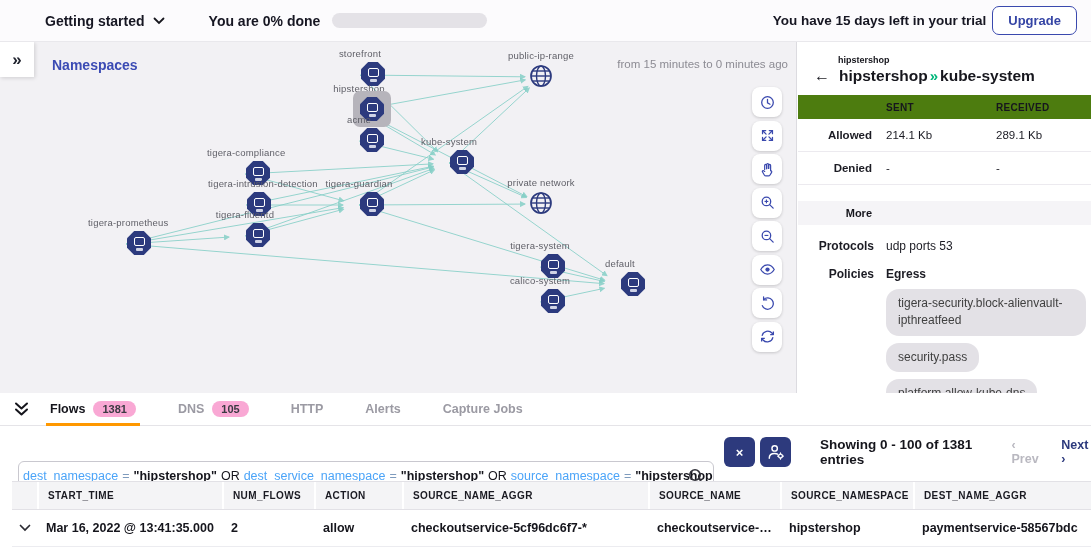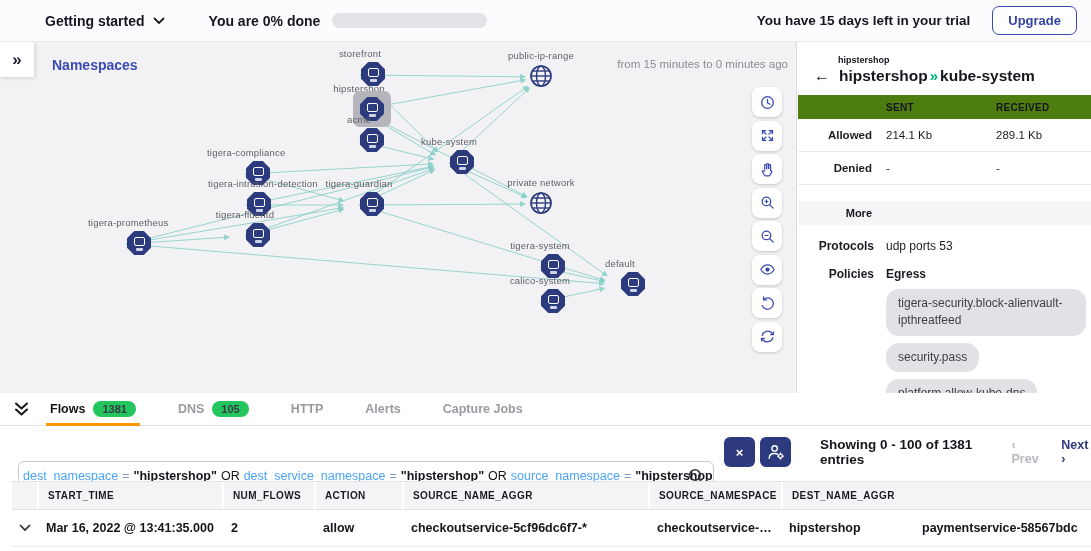--- a/index.html
+++ b/index.html
@@ -3,21 +3,21 @@
 <meta charset="utf-8">
 <style>
   * { margin:0; padding:0; box-sizing:border-box; }
   html,body { width:1091px; height:551px; font-family:"Liberation Sans",sans-serif; background:#fff; overflow:hidden; position:relative; }
 
   
   .topbar { position:absolute; left:0; top:0; width:1091px; height:42px; background:#fcfbfd; border-bottom:1px solid #e9e8ec; display:flex; align-items:center; }
   .gs-menu { display:flex; align-items:center; gap:8px; margin-left:45px; font-weight:700; font-size:14px; color:#161622; cursor:pointer; }
   .progress-label { margin-left:44px; font-weight:700; font-size:14px; color:#161622; }
   .progress-pill { margin-left:12px; width:155px; height:15px; border-radius:8px; background:#e4e2e7; }
-  .topbar-right { margin-left:auto; display:flex; align-items:center; gap:22px; margin-right:14px; }
+  .topbar-right { margin-left:auto; display:flex; align-items:center; gap:6px; margin-right:14px; }
   .trial-text { font-weight:700; font-size:13.5px; color:#161622; }
   .upgrade-btn { border:1.5px solid #3a49ae; color:#3545a5; background:#fff; font-weight:700; font-size:13px; border-radius:7px; padding:6px 15px; cursor:pointer; font-family:inherit; }
 
   
   .graph-panel { position:absolute; left:0; top:42px; width:797px; height:351px; background:#f2f1f4; overflow:hidden; border-right:1px solid #dcdbe0; }
   .collapse-box { position:absolute; left:0; top:0; width:34px; height:35px; background:#fff; box-shadow:1px 1px 4px rgba(0,0,0,.15); display:flex; align-items:center; justify-content:center; font-size:17px; font-weight:700; color:#20232e; cursor:pointer; z-index:5; }
   .graph-title { position:absolute; left:52px; top:15px; color:#3b4bb4; font-weight:700; font-size:14px; z-index:4; }
   .time-range { position:absolute; right:8px; top:16px; color:#8c8b93; font-size:11.5px; z-index:4; }
   .edges-svg { position:absolute; left:0; top:0; }
   .gnode { position:absolute; width:76px; text-align:center; z-index:2; }
@@ -50,21 +50,21 @@
   .kv-row .lab { text-align:right; font-weight:700; padding-right:12px; }
   .pill-list { display:flex; flex-direction:column; align-items:flex-start; gap:7px; margin-top:8px; }
   .policy-pill { background:#e3e1e6; border-radius:13px; padding:6px 12px; font-size:12px; color:#404040; max-width:200px; line-height:1.45; cursor:pointer; }
 
   
   .tabbar { position:absolute; left:0; top:393px; width:1091px; height:33px; background:#fff; border-bottom:1px solid #e5e4e8; display:flex; align-items:center; }
   .collapse-tables { margin:0 16px 0 13px; display:flex; cursor:pointer; }
   .tab { display:flex; align-items:center; gap:8px; font-size:12.5px; font-weight:700; color:#9b9aa3; padding:0 4px; height:33px; margin-right:34px; cursor:pointer; position:relative; }
   .tab.active { color:#15151c; }
   .tab.active::after { content:""; position:absolute; left:0; right:0; bottom:0; height:3px; background:#ff9800; }
-  .tab-badge { background:#22c55e; color:#3a3a42; border-radius:10px; padding:2px 9px; font-size:11px; font-weight:700; }
+  .tab-badge { background:#f9a8d4; color:#3a3a42; border-radius:10px; padding:2px 9px; font-size:11px; font-weight:700; }
 
   
   .filterbar { position:absolute; left:0; top:426px; width:1091px; height:52px; background:#fff; }
   .filter-input { position:absolute; left:18px; top:11px; width:696px; height:30px; border:1px solid #c9c8cf; border-radius:6px; display:flex; align-items:center; padding:0 30px 0 4px; white-space:nowrap; overflow:hidden; font-size:12.5px; cursor:text;margin-top:24px; }
   .filter-input .search-ico { position:absolute; right:8px; top:6px; }
   .tok { margin-right:4px; }
   .tok.field { color:#4ba4f8; }
   .tok.op { color:#7e9bbd; }
   .tok.value { color:#15151c; font-weight:700; }
   .tok.keyword { color:#15151c; }
@@ -389,20 +389,21 @@
   </div>
 </section>
 
 <section class="flows-table">
   <div class="thead" id="table-head">
       <div class="th" style="width:25px"></div>
       <div class="th" style="width:185px">START_TIME</div>
       <div class="th" style="width:92px">NUM_FLOWS</div>
       <div class="th" style="width:88px">ACTION</div>
       <div class="th" style="width:246px">SOURCE_NAME_AGGR</div>
+      <div class="th" style="width:132px">SOURCE_NAME</div>
       <div class="th" style="width:133px">SOURCE_NAMESPACE</div>
       <div class="th" style="width:190px">DEST_NAME_AGGR</div>
     </div>
   <div id="table-body">
       <div class="trow">
         <div class="td expander" style="width:25px">
           <svg width="12" height="8" viewBox="0 0 12 8">
             <polyline points="1.5,1.5 6,6 10.5,1.5" fill="none" stroke="#2a2a32" stroke-width="1.7" stroke-linecap="round"></polyline>
           </svg>
         </div>

